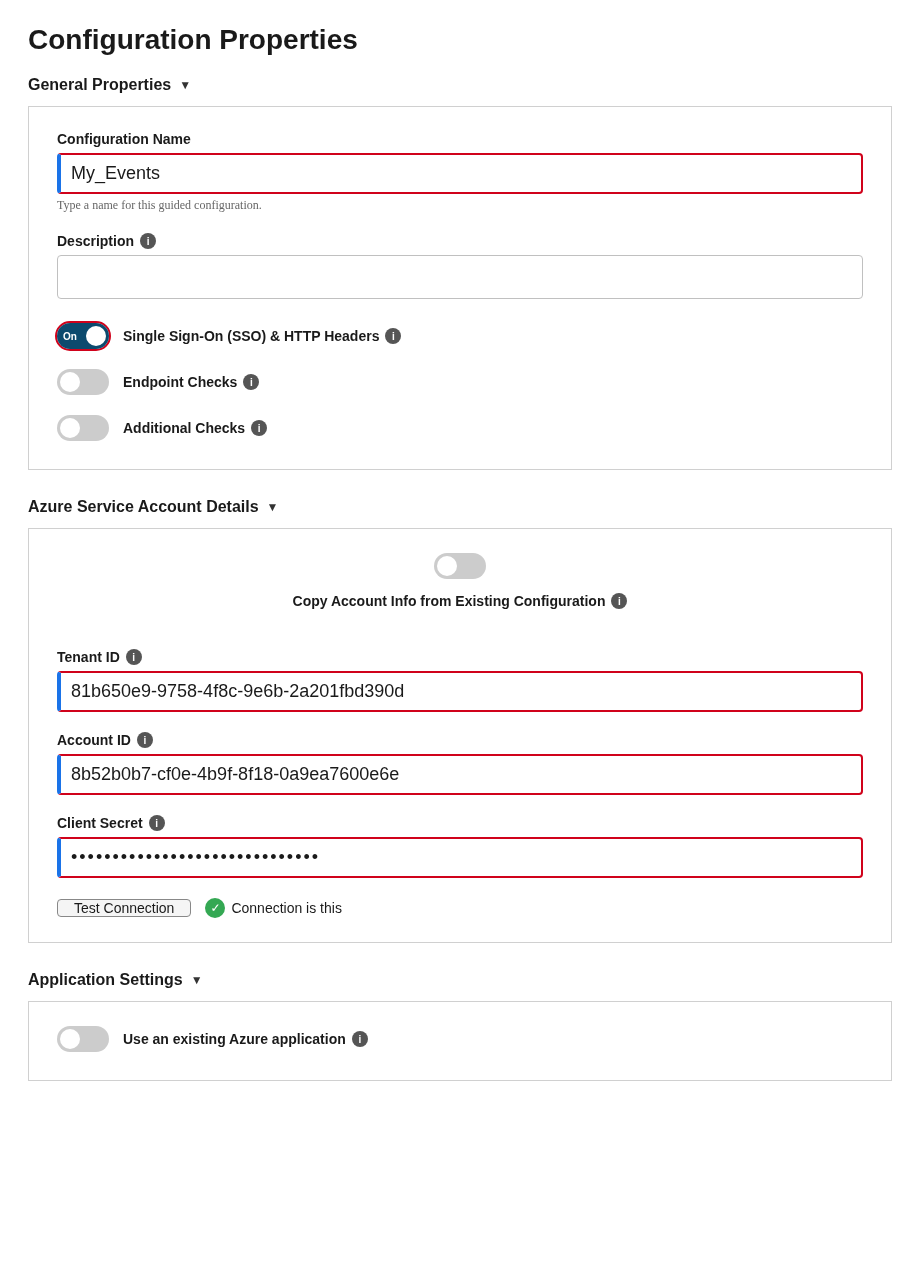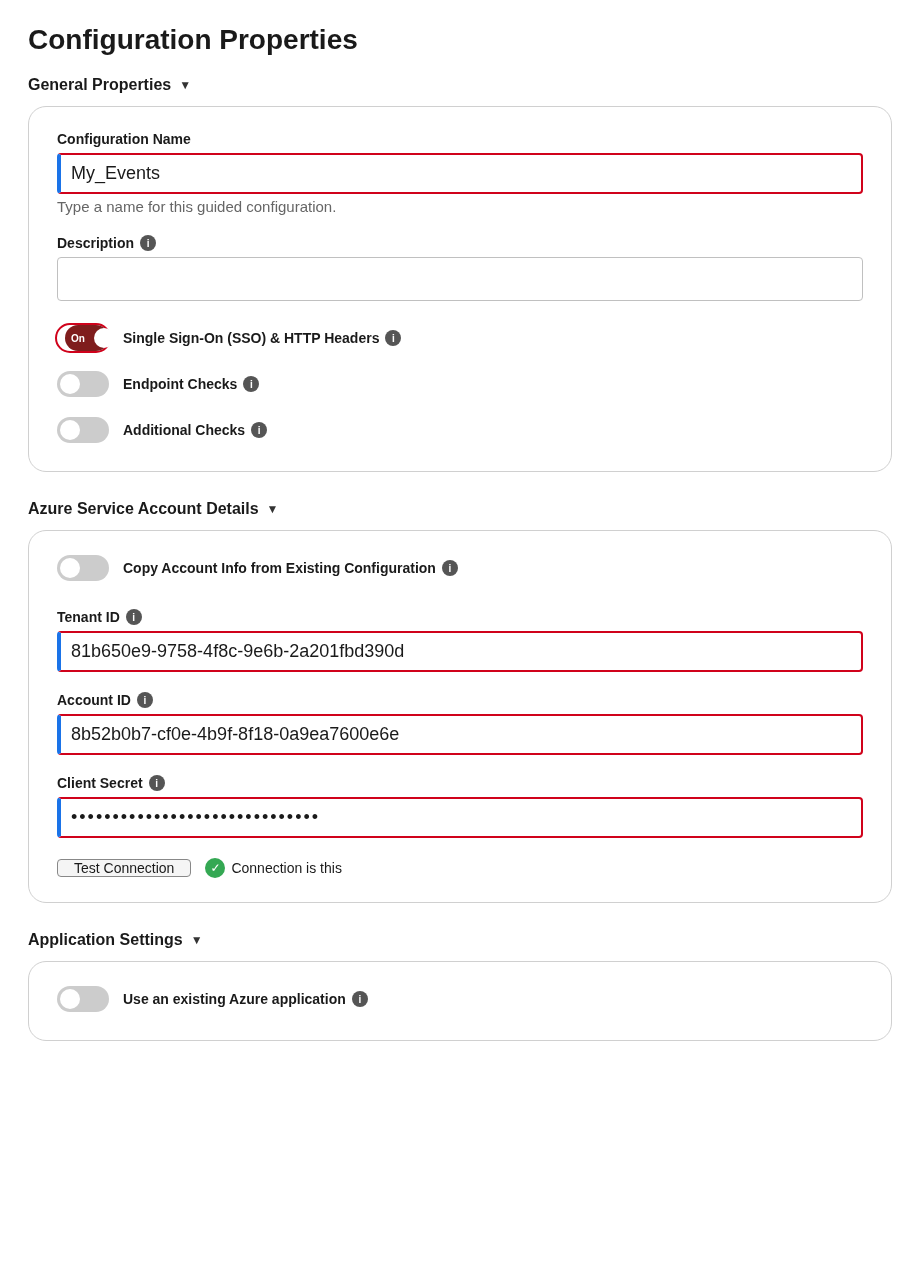--- a/index.html
+++ b/index.html
@@ -24,40 +24,41 @@
       font-weight: 700;
       margin-bottom: 12px;
       cursor: pointer;
     }
     .section-header .chevron {
       font-size: 12px;
       color: #333;
     }
     .card {
       border: 1px solid #d0d0d0;
-      border-radius: 18px;
+      border-radius: 0;
       padding: 24px 28px;
       margin-bottom: 28px;
       background: #fff;
     }
     .field-group {
       margin-bottom: 20px;
     }
     .field-label {
       font-size: 14px;
       font-weight: 700;
       margin-bottom: 6px;
       display: flex;
       align-items: center;
       gap: 6px;
     }
     .field-hint {
-      font-size: 15px;
+      font-size: 12px;
       color: #666;
       margin-top: 4px;
+      font-family: Liberation Serif, serif;
     }
     .text-input {
       width: 100%;
       border: 1px solid #c0c0c0;
       border-radius: 4px;
       padding: 8px 10px;
       font-size: 18px;
       color: #1a1a1a;
       outline: none;
     }
@@ -112,22 +113,21 @@
       position: absolute;
       width: 20px;
       height: 20px;
       left: 3px;
       top: 3px;
       border-radius: 50%;
       background: #fff;
       transition: 0.3s;
     }
     .toggle input:checked + .toggle-slider {
-      background: #7f1d1d;
-      margin-left: 8px;
+      background: #0c4a6e;
     }
     .toggle input:checked + .toggle-slider::before {
       transform: translateX(26px);
     }
     .toggle-on-border {
       outline: 2px solid #d0021b;
       border-radius: 13px;
     }
     .toggle-label {
       font-size: 14px;
@@ -255,21 +255,21 @@
 
 </div>
 
 <div class="section-header">
   <span>Azure Service Account Details</span>
   <span class="chevron">▼</span>
 </div>
 
 <div class="card">
 
-  <div class="toggle-row" style="margin-bottom:28px;">
+  <div class="toggle-row" style="margin-bottom:40px;flex-direction:column;">
     <label class="toggle">
       <input type="checkbox" style="">
       <span class="toggle-slider"></span>
     </label>
     <div class="toggle-label">
       <span>Copy Account Info from Existing Configuration</span>
       <span class="info-icon">i</span>
     </div>
   </div>
 

